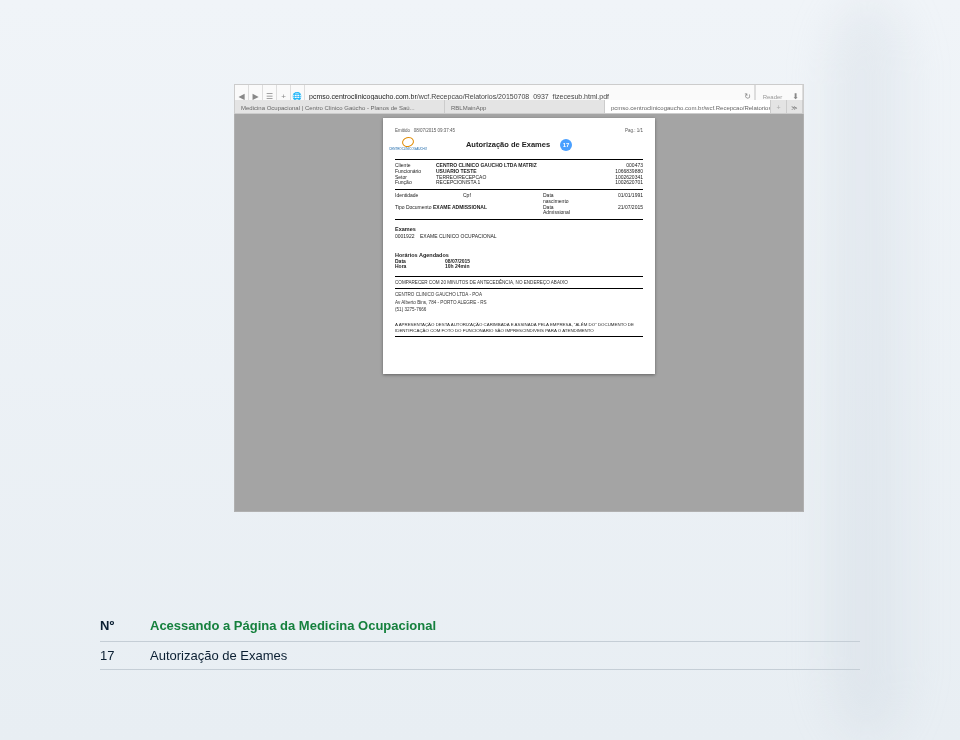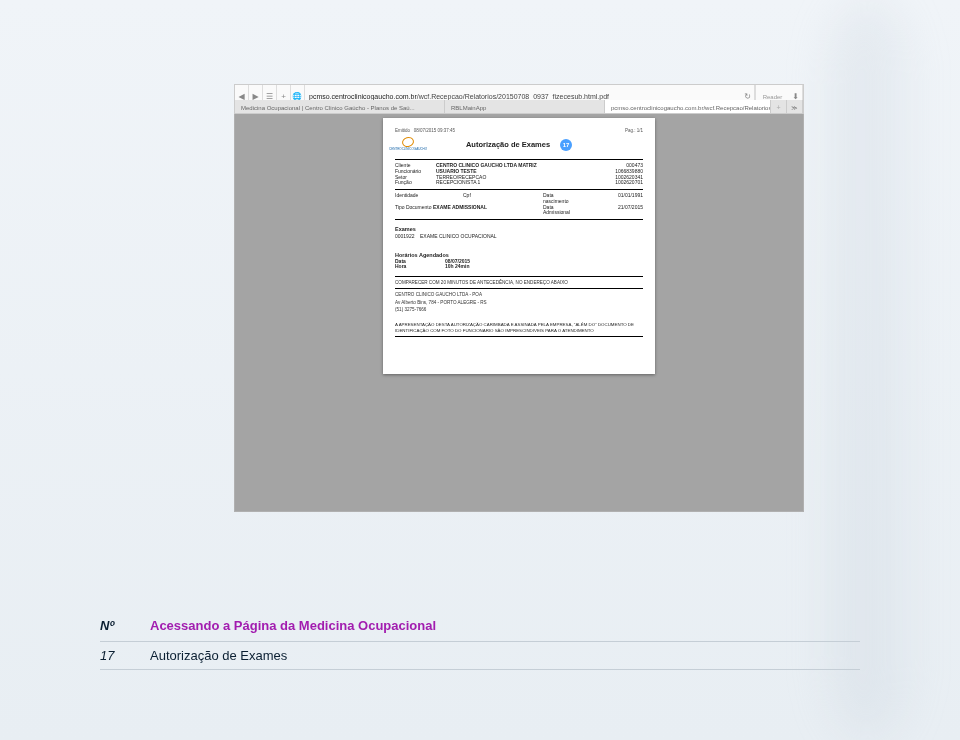--- a/index.html
+++ b/index.html
@@ -156,25 +156,25 @@
   
   .instr {
     position: absolute;
     left: 100px;
     top: 614px;
     width: 760px;
     font-size: 13px;
     color: #0b1f32;
   }
   .instr-row { display:flex; padding: 4px 0; }
-  .c-no { width: 50px; font-style: italic; }
+  .c-no { width: 50px; }
   .c-campo { width: 200px; }
   .c-desc { flex: 1; line-height:1.3; }
   .hdr { font-weight: bold; color:#0b1f32; }
-  .hdr .c-desc { color:#a21caf; }
+  .hdr .c-desc { color:#15803d; }
   .instr hr { border:none; border-top:1px solid #c5ced6; margin:2px 0; }
 </style>
 </head>
 <body>
 
 <div class="browser">
   <div class="navbtn">◀</div>
   <div class="navbtn">▶</div>
   <div class="navbtn">☰</div>
   <div class="navbtn">+</div>

